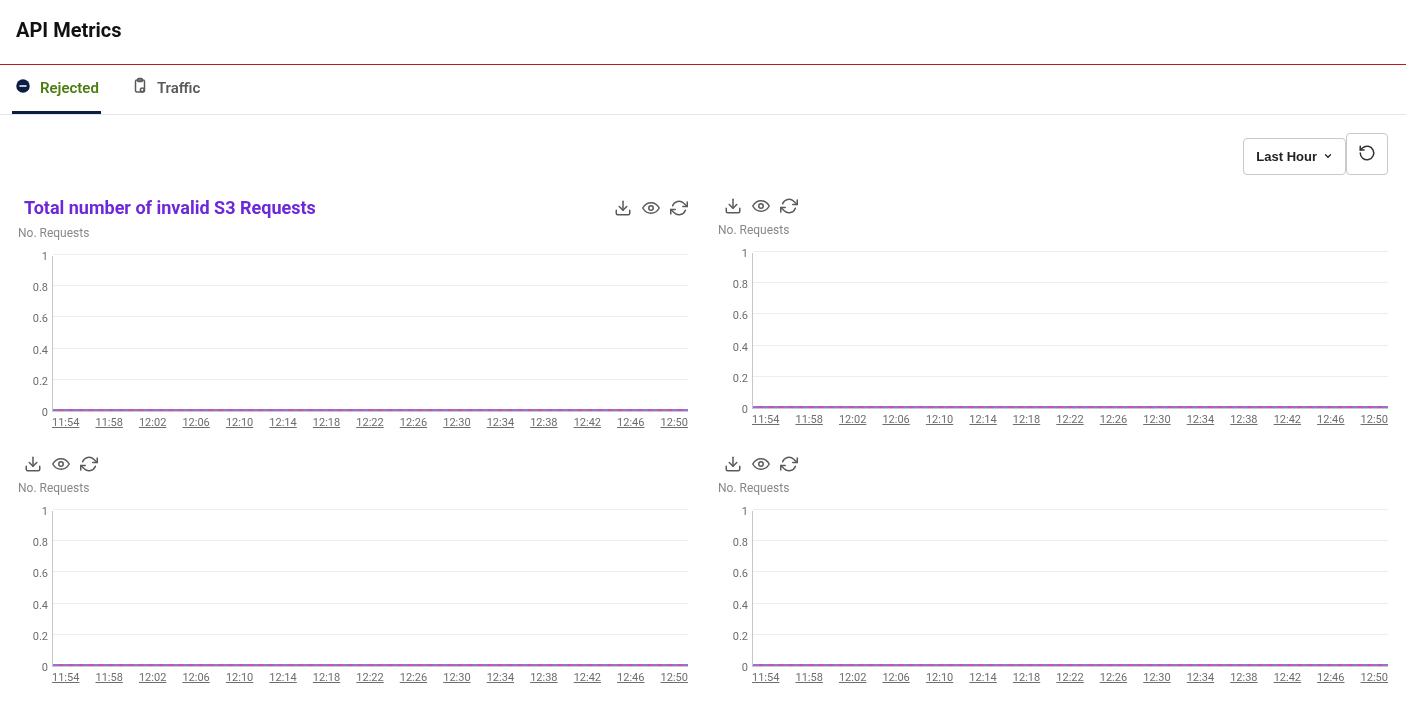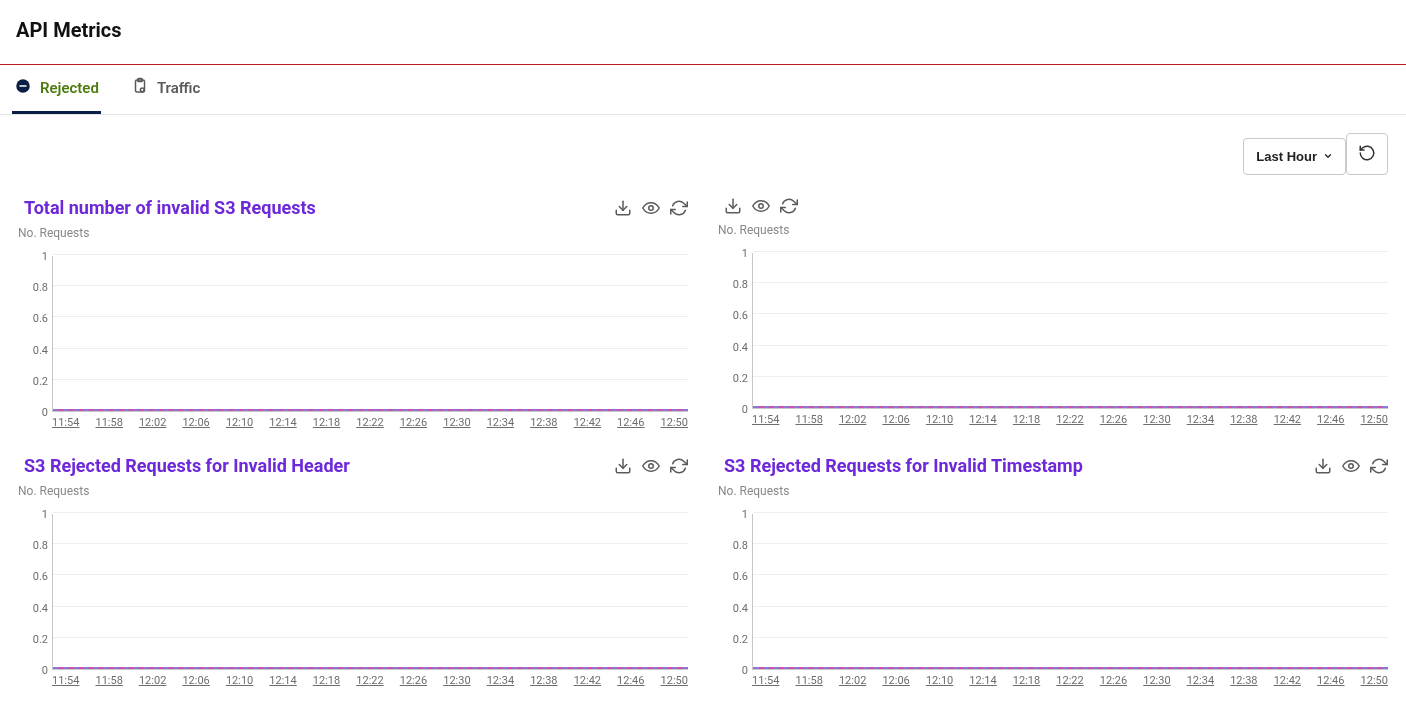--- a/index.html
+++ b/index.html
@@ -313,21 +313,20 @@
         <span>12:30</span>
         <span>12:34</span>
         <span>12:38</span>
         <span>12:42</span>
         <span>12:46</span>
         <span>12:50</span>
       </div>
     </div>
     <div class="chart-card">
       <div class="chart-header">
-        <div class="chart-title">S3 Rejected Requests for Invalid Header</div>
         <div class="chart-actions">
           <span class="mini-icon"><svg viewBox="0 0 24 24" fill="none" stroke="currentColor" stroke-width="2" stroke-linecap="round" stroke-linejoin="round">
               <path d="M21 15v4a2 2 0 0 1-2 2H5a2 2 0 0 1-2-2v-4"></path>
               <polyline points="7 10 12 15 17 10"></polyline>
               <line x1="12" y1="15" x2="12" y2="3"></line>
             </svg></span>
           <span class="mini-icon"><svg viewBox="0 0 24 24" fill="none" stroke="currentColor" stroke-width="2" stroke-linecap="round" stroke-linejoin="round">
               <path d="M1 12s4-7 11-7 11 7 11 7-4 7-11 7S1 12 1 12z"></path>
               <circle cx="12" cy="12" r="3"></circle>
             </svg></span>
@@ -371,21 +370,20 @@
         <span>12:30</span>
         <span>12:34</span>
         <span>12:38</span>
         <span>12:42</span>
         <span>12:46</span>
         <span>12:50</span>
       </div>
     </div>
     <div class="chart-card">
       <div class="chart-header">
-        <div class="chart-title">S3 Rejected Requests for Invalid Timestamp</div>
         <div class="chart-actions">
           <span class="mini-icon"><svg viewBox="0 0 24 24" fill="none" stroke="currentColor" stroke-width="2" stroke-linecap="round" stroke-linejoin="round">
               <path d="M21 15v4a2 2 0 0 1-2 2H5a2 2 0 0 1-2-2v-4"></path>
               <polyline points="7 10 12 15 17 10"></polyline>
               <line x1="12" y1="15" x2="12" y2="3"></line>
             </svg></span>
           <span class="mini-icon"><svg viewBox="0 0 24 24" fill="none" stroke="currentColor" stroke-width="2" stroke-linecap="round" stroke-linejoin="round">
               <path d="M1 12s4-7 11-7 11 7 11 7-4 7-11 7S1 12 1 12z"></path>
               <circle cx="12" cy="12" r="3"></circle>
             </svg></span>

